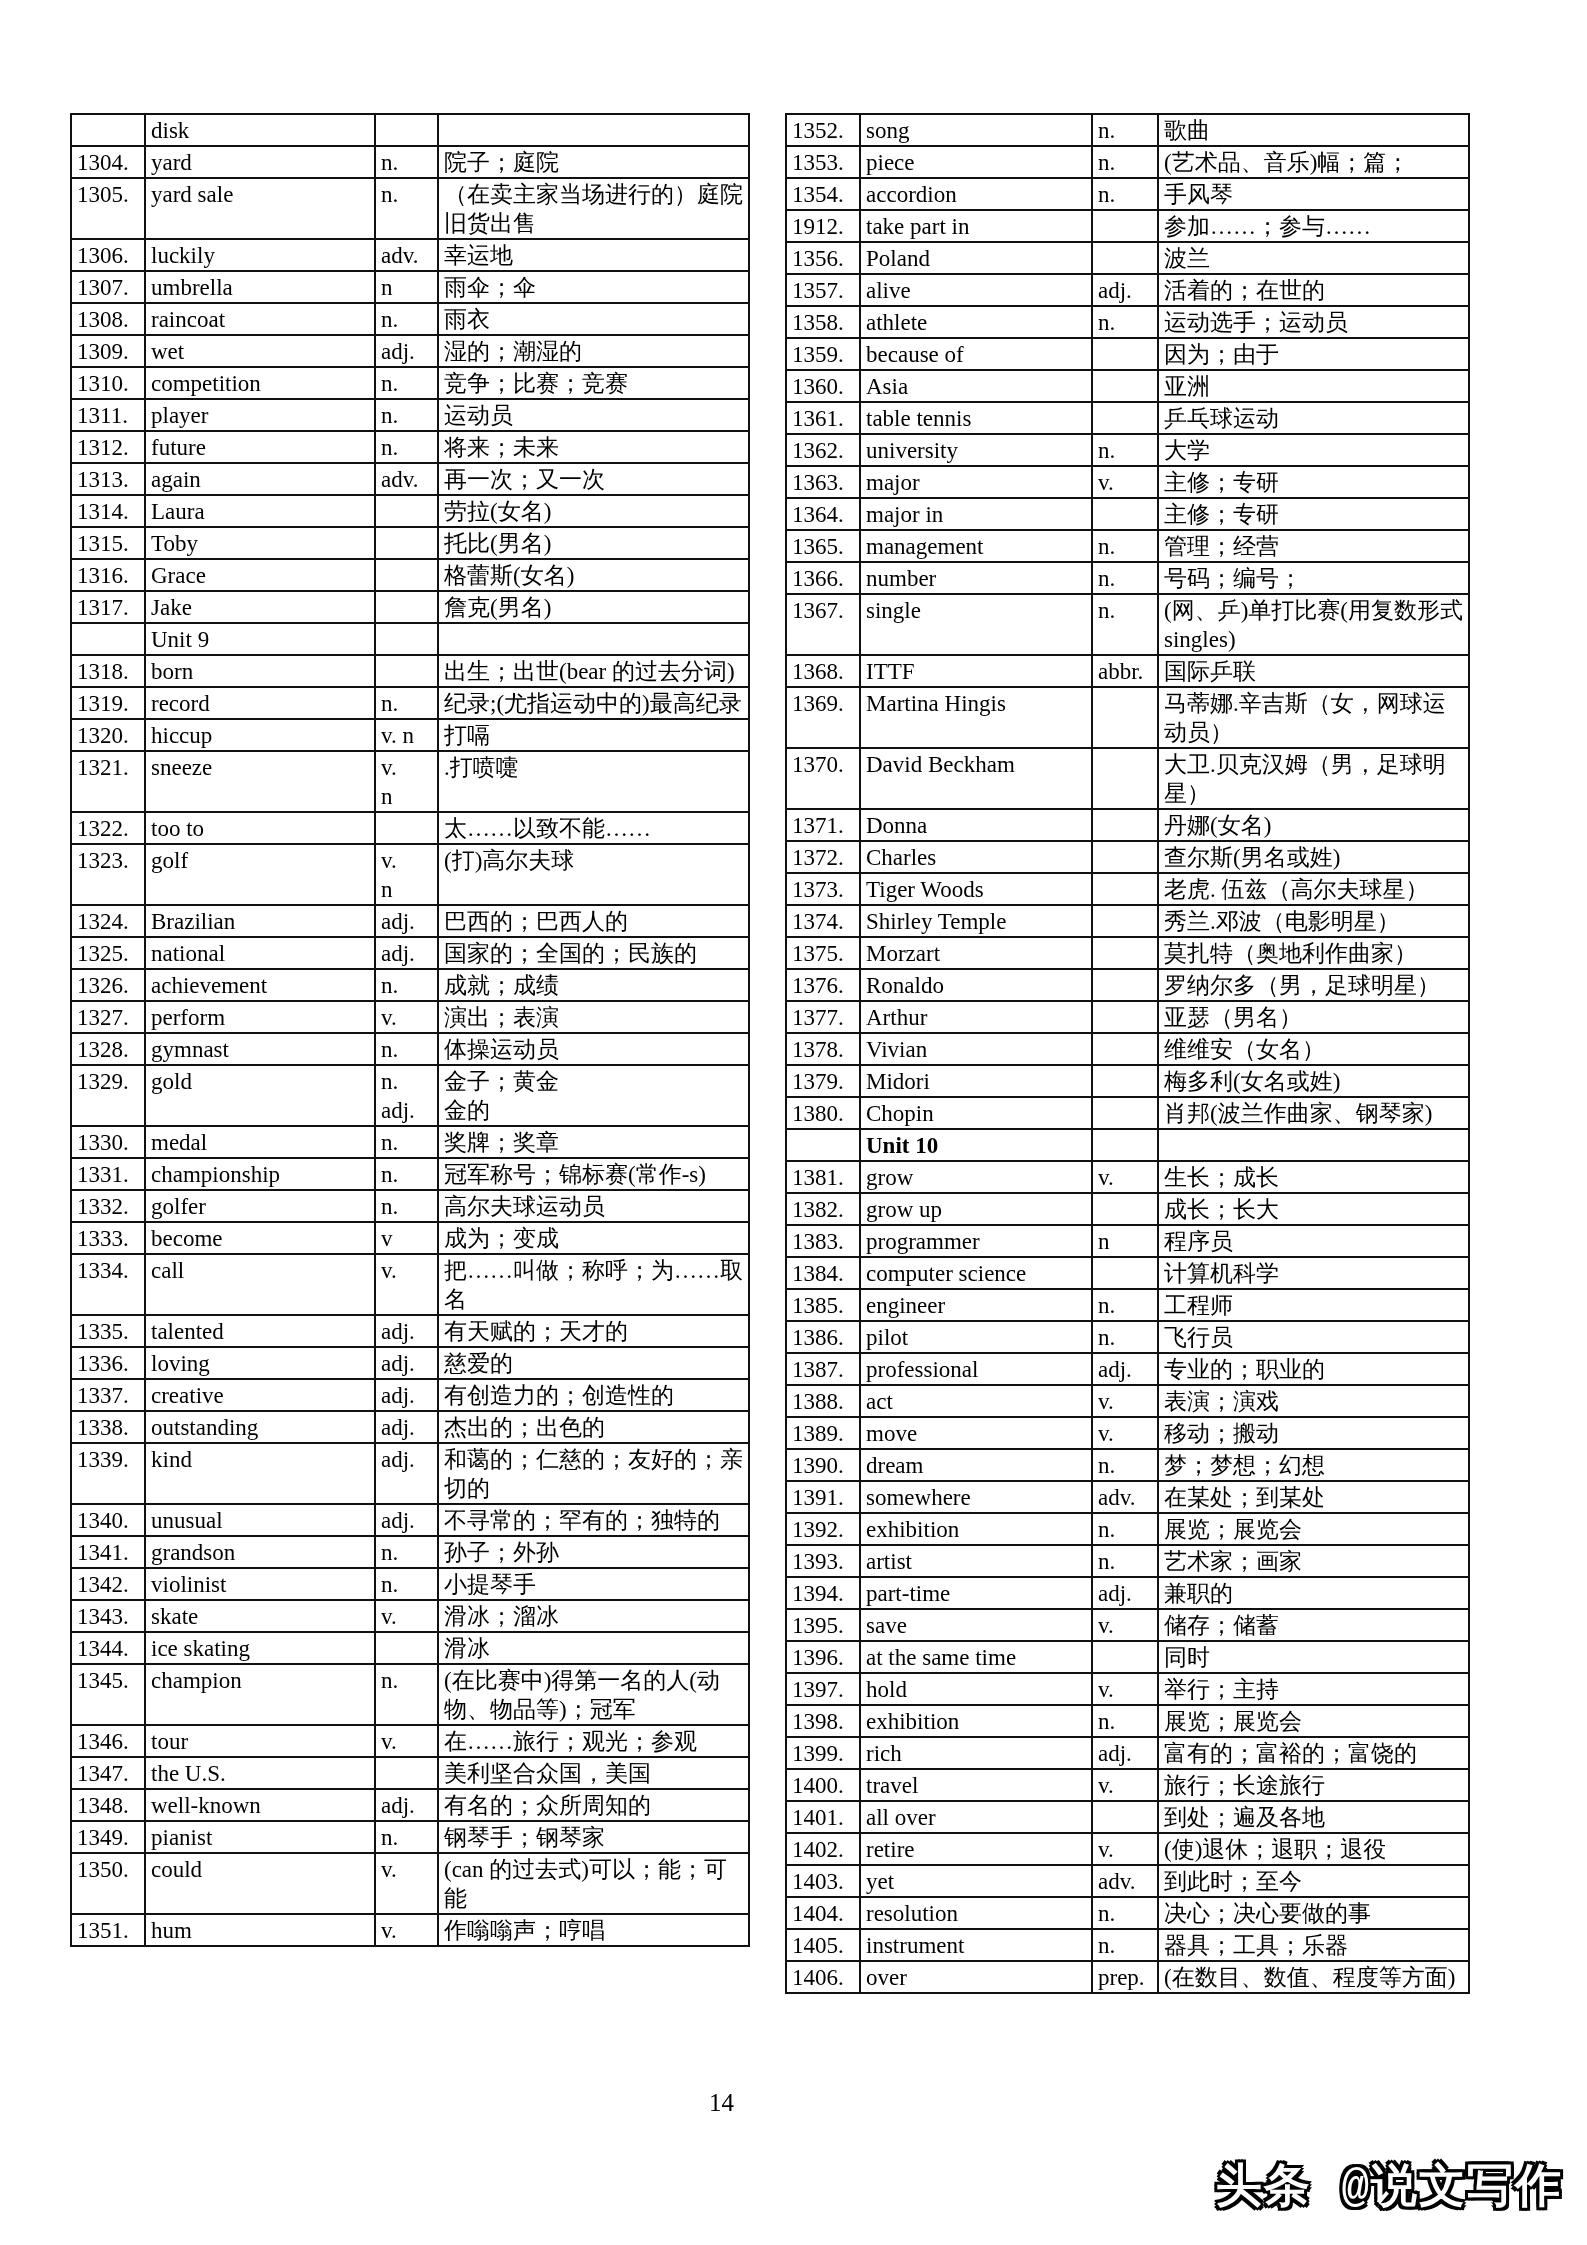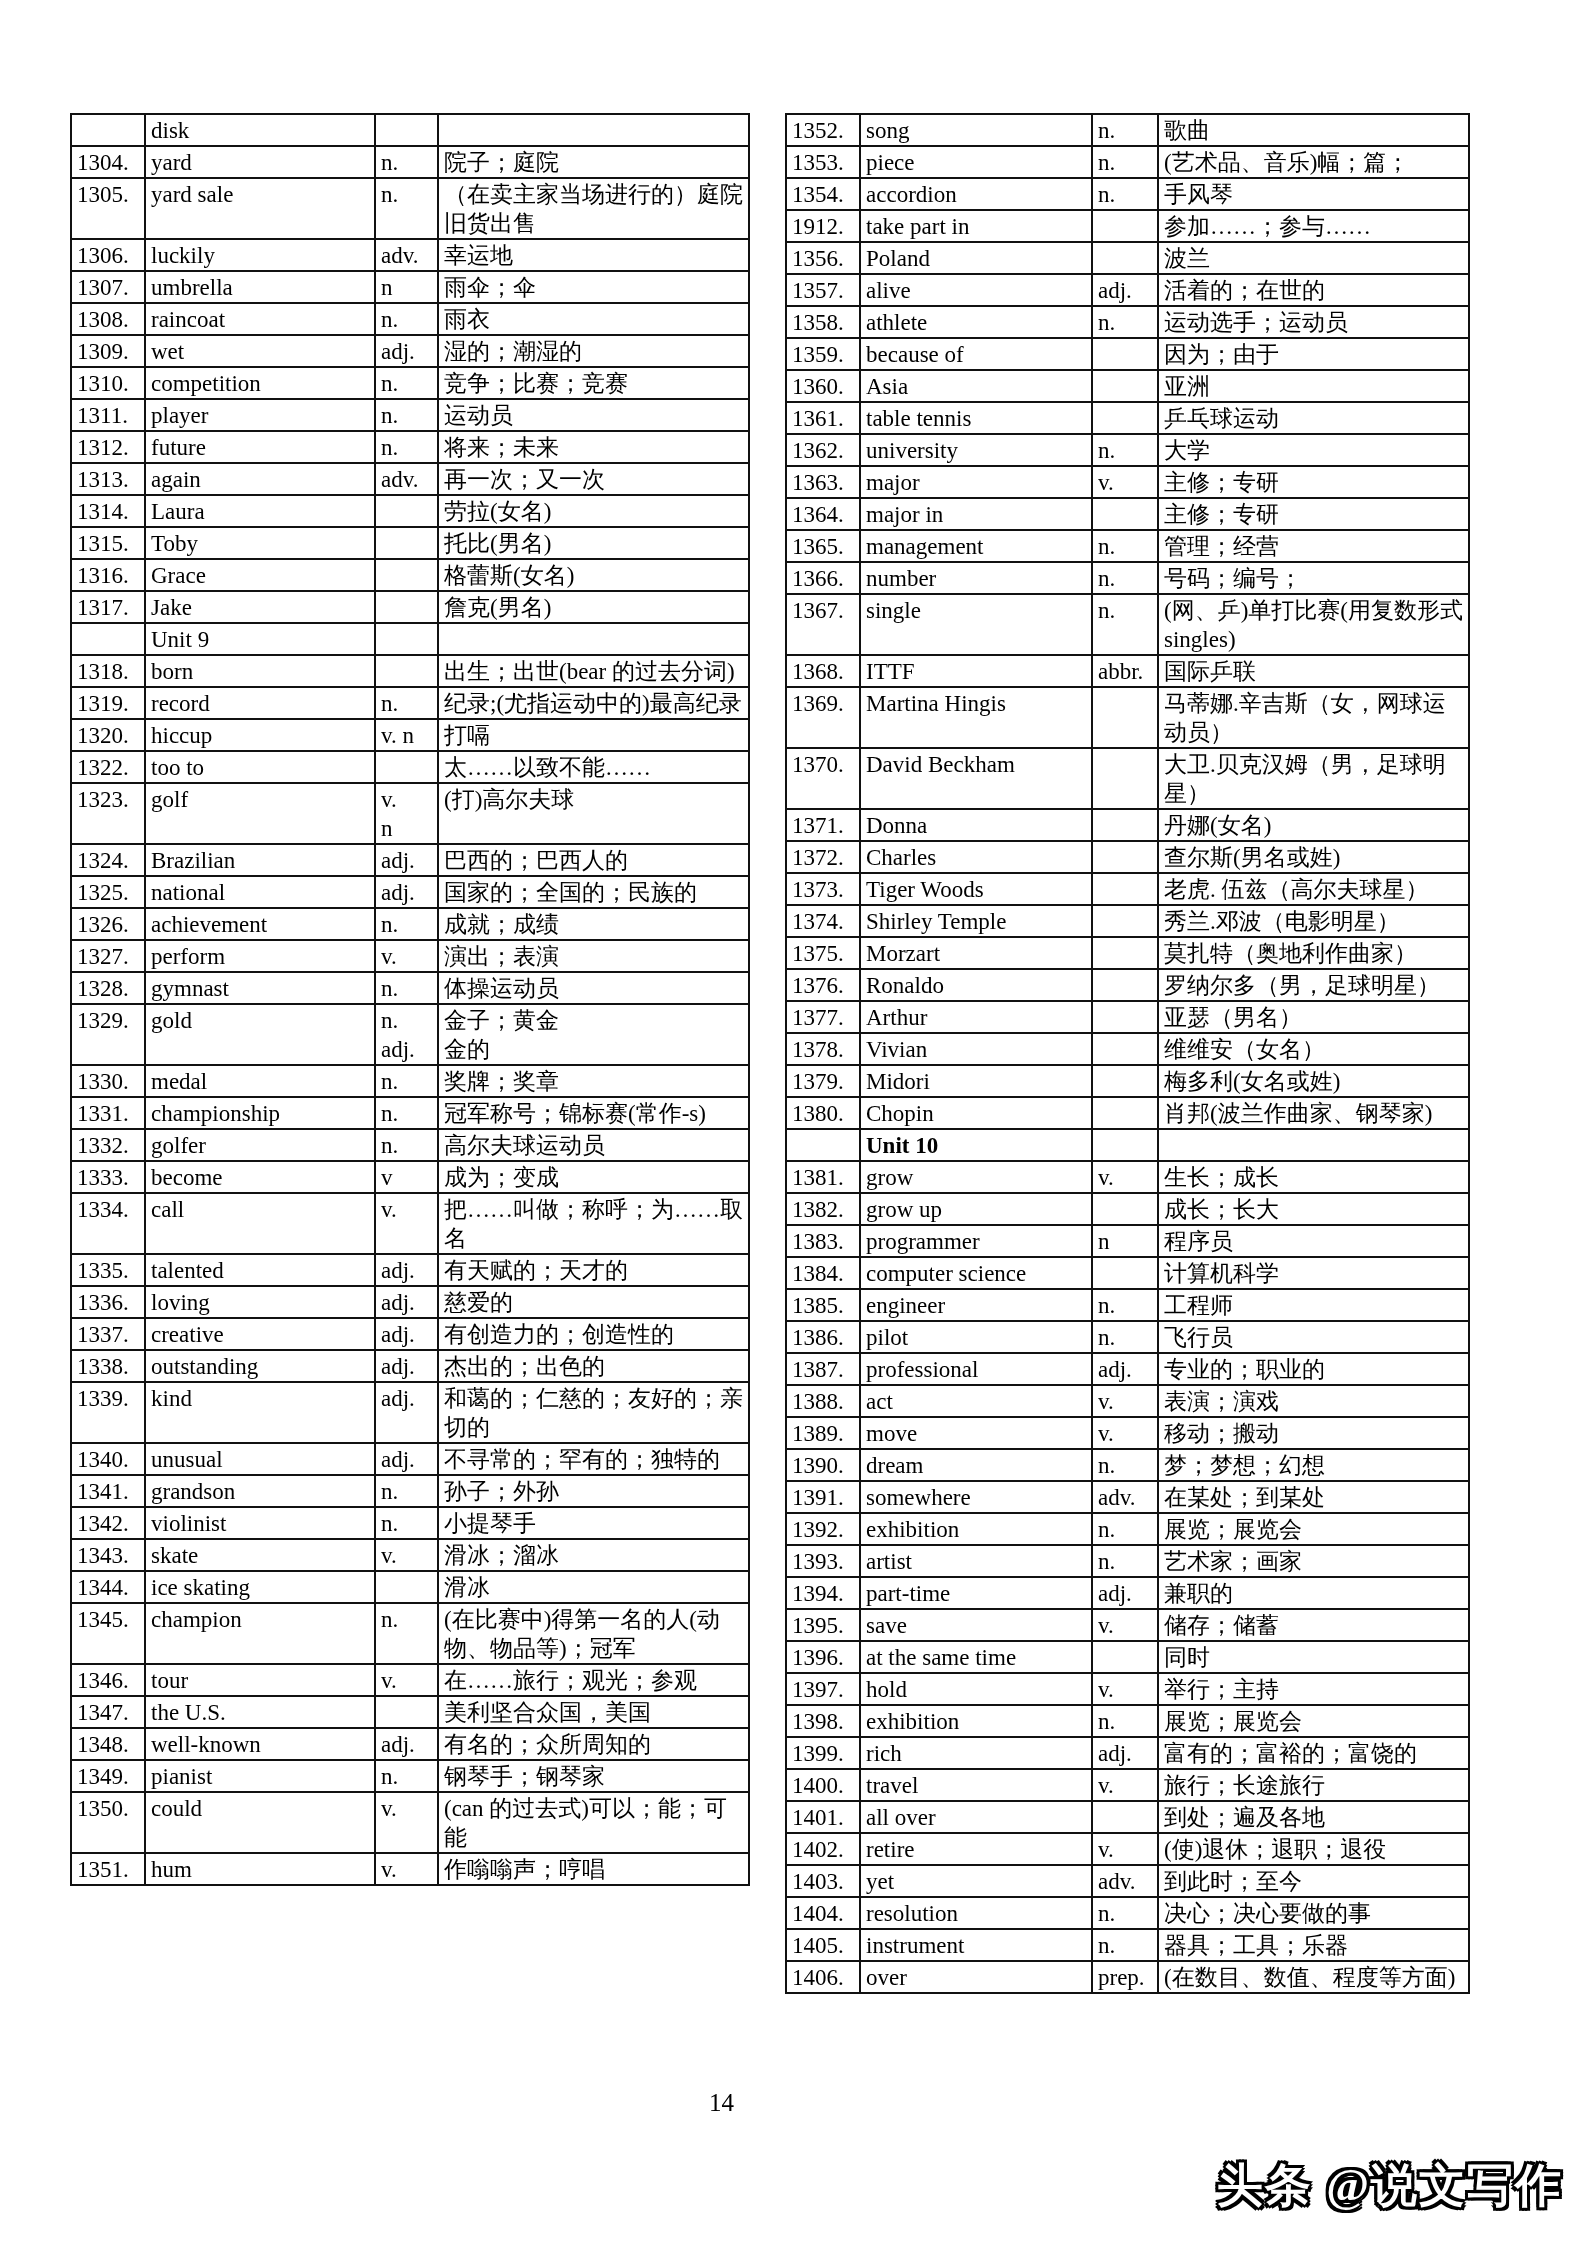--- a/index.html
+++ b/index.html
@@ -39,21 +39,21 @@
     position: absolute;
     left: 703px;
     top: 2089px;
     font-size: 25px;
     font-family: "Liberation Serif", serif;
   }
   .watermark {
     position: absolute;
     right: 30px;
     top: 2155px;
-    font-family: Liberation Serif, serif;
+    font-family: Liberation Mono, monospace;
     font-weight: bold;
     font-size: 46px;
     letter-spacing: 2px;
     color: #ffffff;
     text-shadow:
       -3px -3px 0 #000,
        3px -3px 0 #000,
       -3px  3px 0 #000,
        3px  3px 0 #000,
        0   -3px 0 #000,
@@ -185,20 +185,27 @@
             <td class="c-pos">n.</td>
             <td class="c-mean">纪录;(尤指运动中的)最高纪录</td>
           </tr>
           <tr>
             <td class="c-num">1320.</td>
             <td class="c-word">hiccup</td>
             <td class="c-pos">v. n</td>
             <td class="c-mean">打嗝</td>
           </tr>
           <tr>
+            <td class="c-num">1321.</td>
+            <td class="c-word">sneeze</td>
+            <td class="c-pos">v.
+n</td>
+            <td class="c-mean">.打喷嚏</td>
+          </tr>
+          <tr>
             <td class="c-num">1322.</td>
             <td class="c-word">too to</td>
             <td class="c-pos"></td>
             <td class="c-mean">太……以致不能……</td>
           </tr>
           <tr>
             <td class="c-num">1323.</td>
             <td class="c-word">golf</td>
             <td class="c-pos">v.
 n</td>

